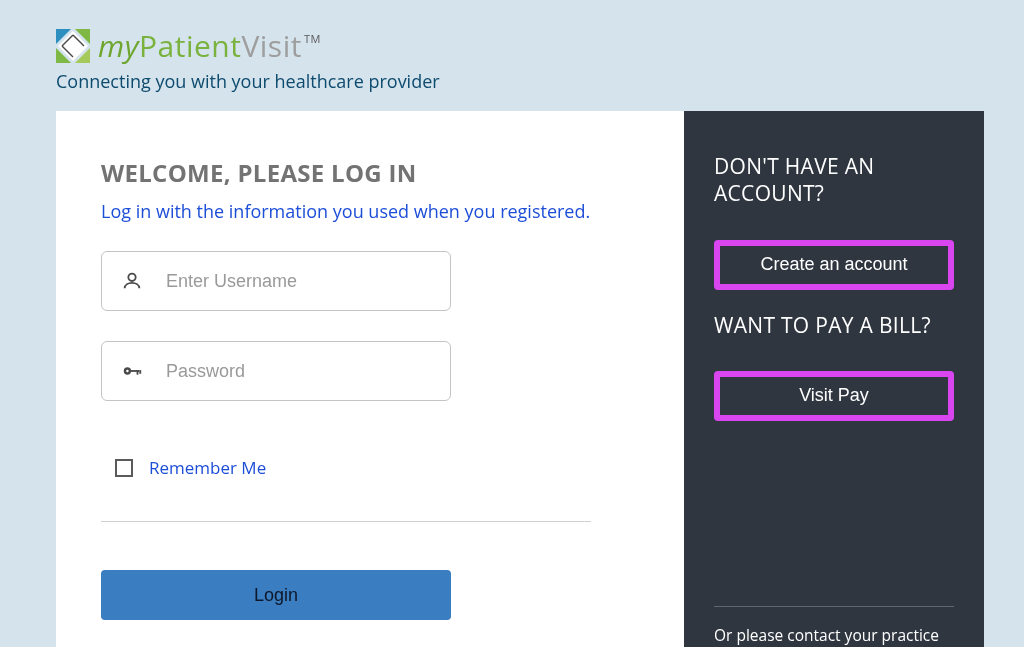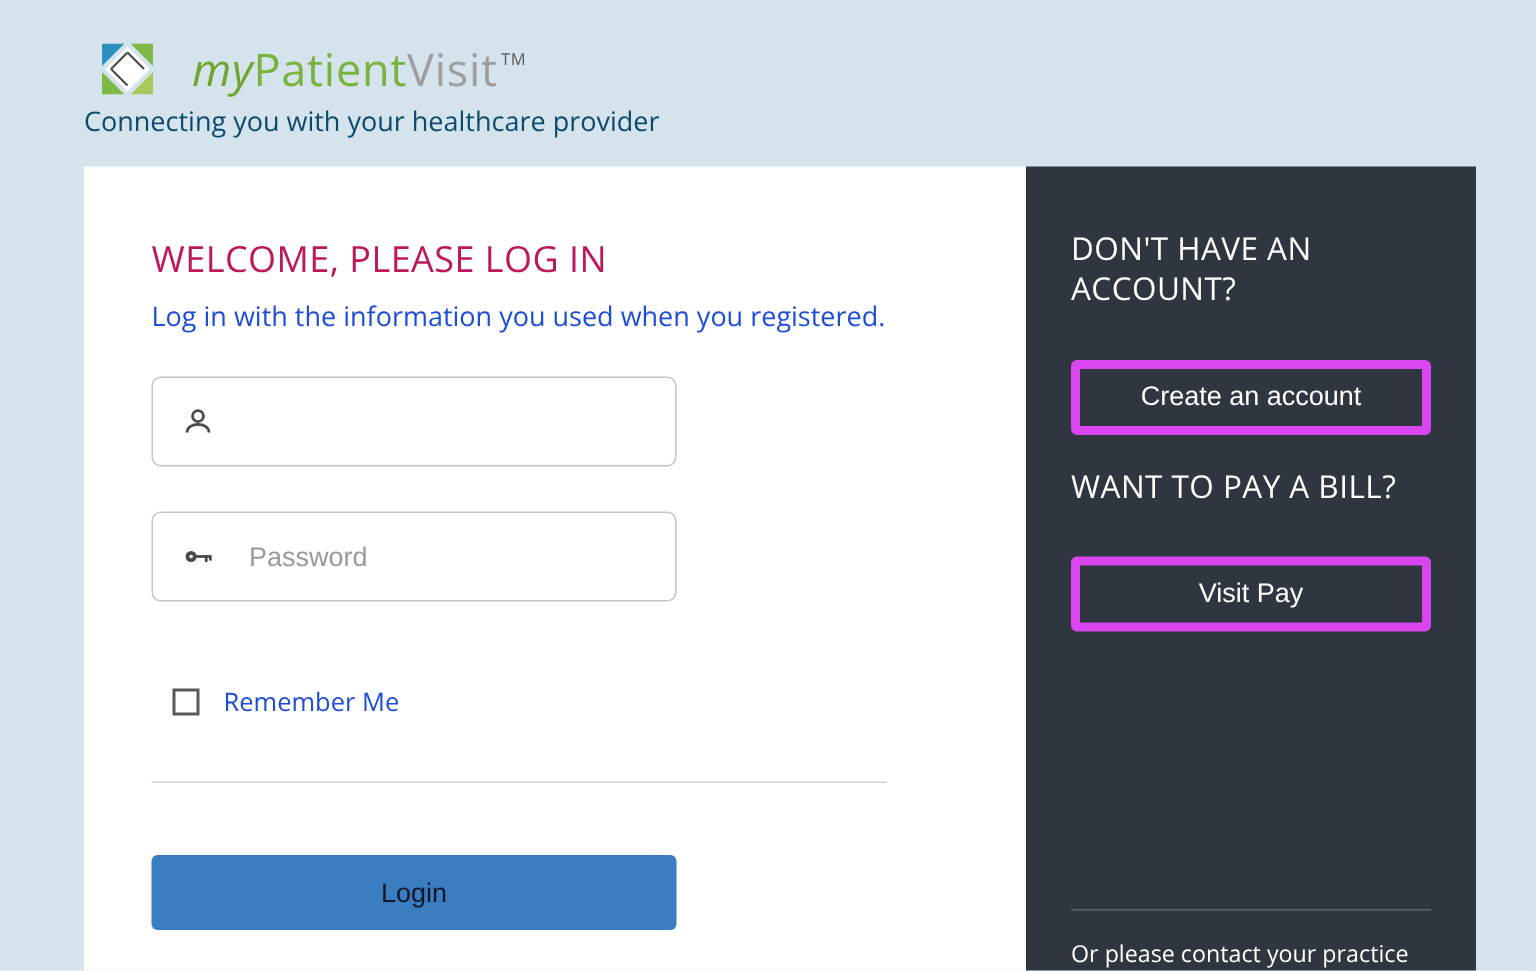--- a/index.html
+++ b/index.html
@@ -1,31 +1,31 @@
 <!DOCTYPE html>
 <html><head>
 <meta charset="utf-8">
 <style>
   * { box-sizing: border-box; margin: 0; padding: 0; }
   html, body { width: 1024px; height: 647px; font-family: "Segoe UI", "Open Sans", Arial, sans-serif; }
   body { background: #d5e3ec; }
   .page { width: 100%; }
   .header { padding: 25px 0 10px 56px; }
-  .logo-row { display: flex; align-items: center; gap: 26px; margin-left: 12px; }
+  .logo-row { display: flex; align-items: center; gap: 8px; }
   .logo-mark { width: 34px; height: 34px; position: relative; }
   .logo-mark svg { width: 34px; height: 34px; }
   .logo-text { font-size: 30px; font-weight: 400; color: #79b23d; letter-spacing: 0.5px; display:flex; align-items: baseline;}
   .logo-my { font-style: italic; color: #6ea62f; }
   .logo-patient { color: #79b23d; }
   .logo-visit { color: #9e9e9e; }
   .logo-tm { font-size: 11px; color: #5a5a5a; position: relative; top: -14px; left: 2px; }
   .tagline { color: #0c4a6e; font-size: 18px; margin-top: 3px; }
   .content { display: flex; margin-left: 56px; margin-top: 8px;}
   .left-panel { background: #fff; width: 628px; padding: 45px 45px 30px 45px; min-height: 554px;}
-  .welcome-title { color: #be185d; font-size: 24px; font-weight: 400; letter-spacing: 0.3px; }
+  .welcome-title { color: #737373; font-size: 24px; font-weight: 700; letter-spacing: 0.3px; }
   .welcome-sub { color: #1d4ed8; font-size: 18px; margin-top: 10px; }
   .field { display:flex; align-items:center; width: 350px; height: 60px; border: 1px solid #c4c4c4; border-radius: 6px; margin-top: 28px; padding: 0 18px; }
   .field + .field { margin-top: 30px; }
   .field .icon { width: 24px; height: 24px; display:flex; align-items:center; justify-content:center; color:#444; }
   .field input { border:none; outline:none; flex:1; margin-left:22px; font-size:18px; color:#333; background:transparent; }
   .field input::placeholder { color:#9a9a9a; }
   .remember-row { display:flex; align-items:center; margin-top: 55px; padding-left: 14px;}
   .remember-row input[type=checkbox]{ width:18px; height:18px; border: 2px solid #5a5a5a; appearance:none; -webkit-appearance:none; cursor:pointer; }
   .remember-row label { margin-left: 16px; color:#1d4ed8; font-size:17px; cursor:pointer; }
   .divider { border-top:1px solid #d0d0d0; margin-top: 42px; width: 490px;}
@@ -71,20 +71,21 @@
       <h1 class="welcome-title">WELCOME, PLEASE LOG IN</h1>
       <p class="welcome-sub">Log in with the information you used when you registered.</p>
 
       <div class="field">
         <span class="icon">
           <svg viewBox="0 0 24 24" width="22" height="22" fill="none" stroke="#4a4a4a" stroke-width="2">
             <circle cx="12" cy="8" r="4"></circle>
             <path d="M4 20c0-4 4-6 8-6s8 2 8 6"></path>
           </svg>
         </span>
+        <input type="text" placeholder="Enter Username" style="">
       </div>
 
       <div class="field">
         <span class="icon">
           <svg viewBox="0 0 24 24" width="22" height="22" fill="#4a4a4a">
             <circle cx="7" cy="12" r="4"></circle>
             <circle cx="7" cy="12" r="1.3" fill="#fff"></circle>
             <rect x="10" y="11" width="10" height="2"></rect>
             <rect x="17" y="11" width="2" height="5"></rect>
             <rect x="20" y="11" width="2" height="4"></rect>

